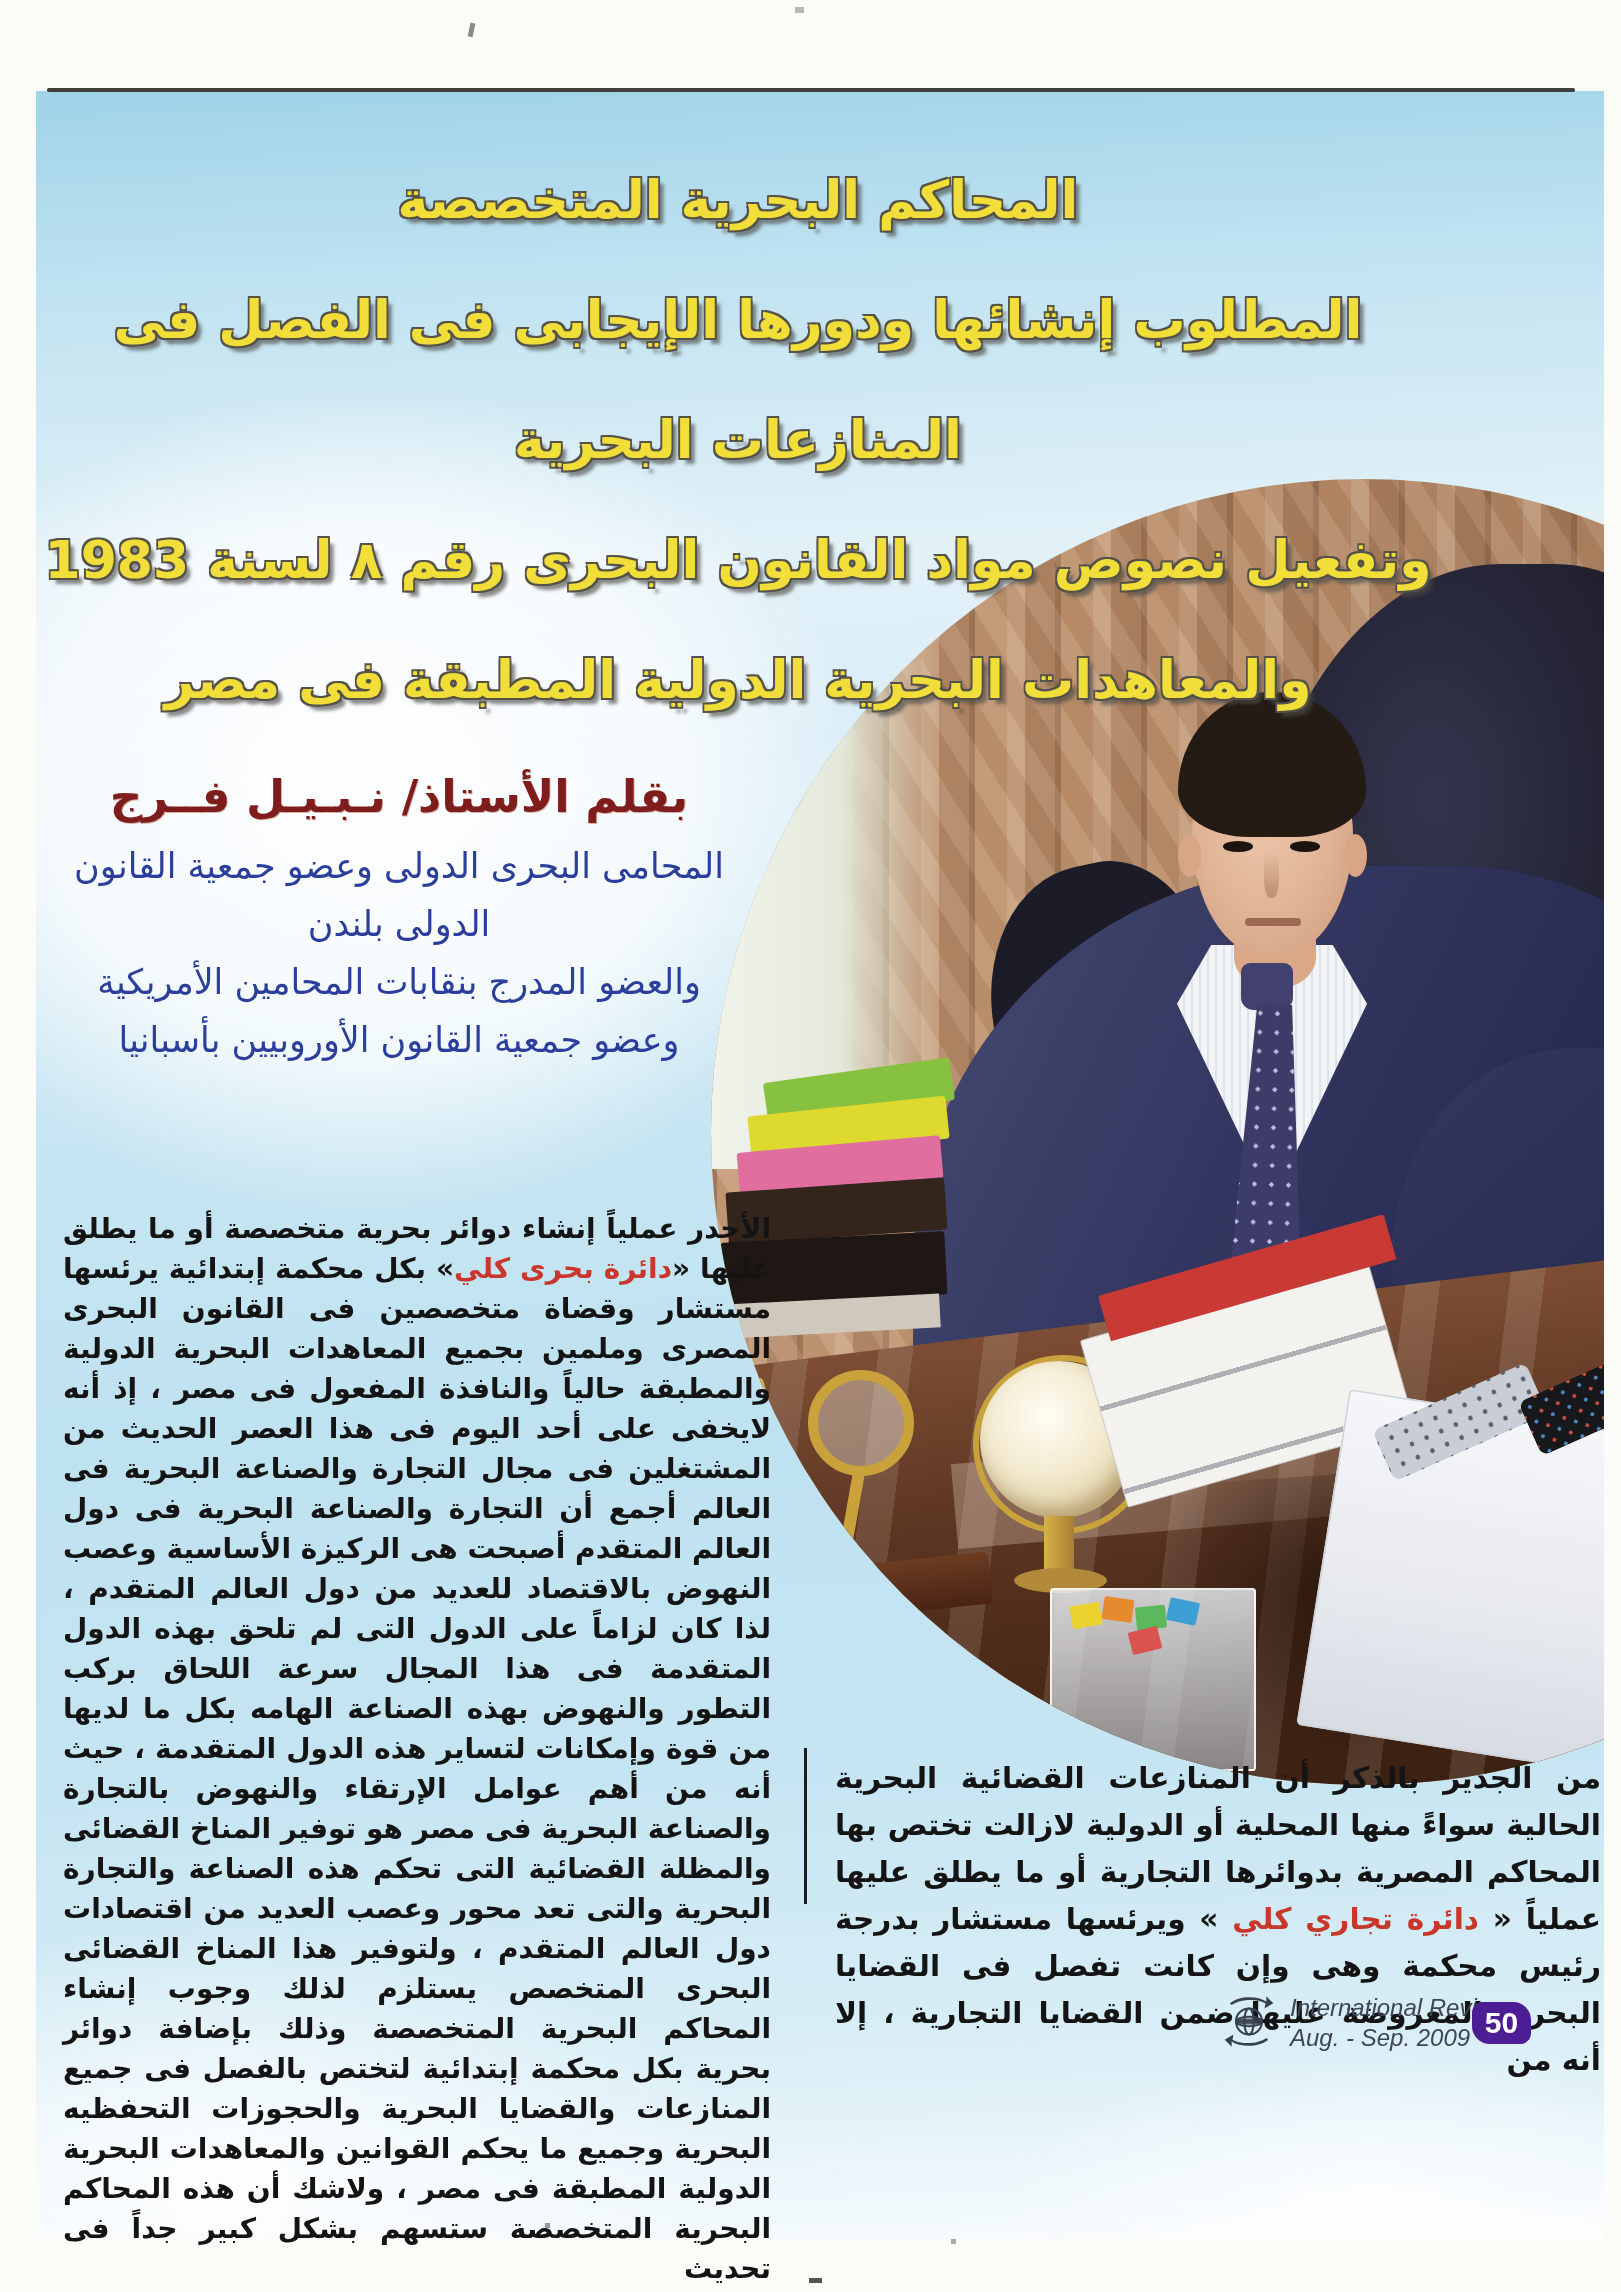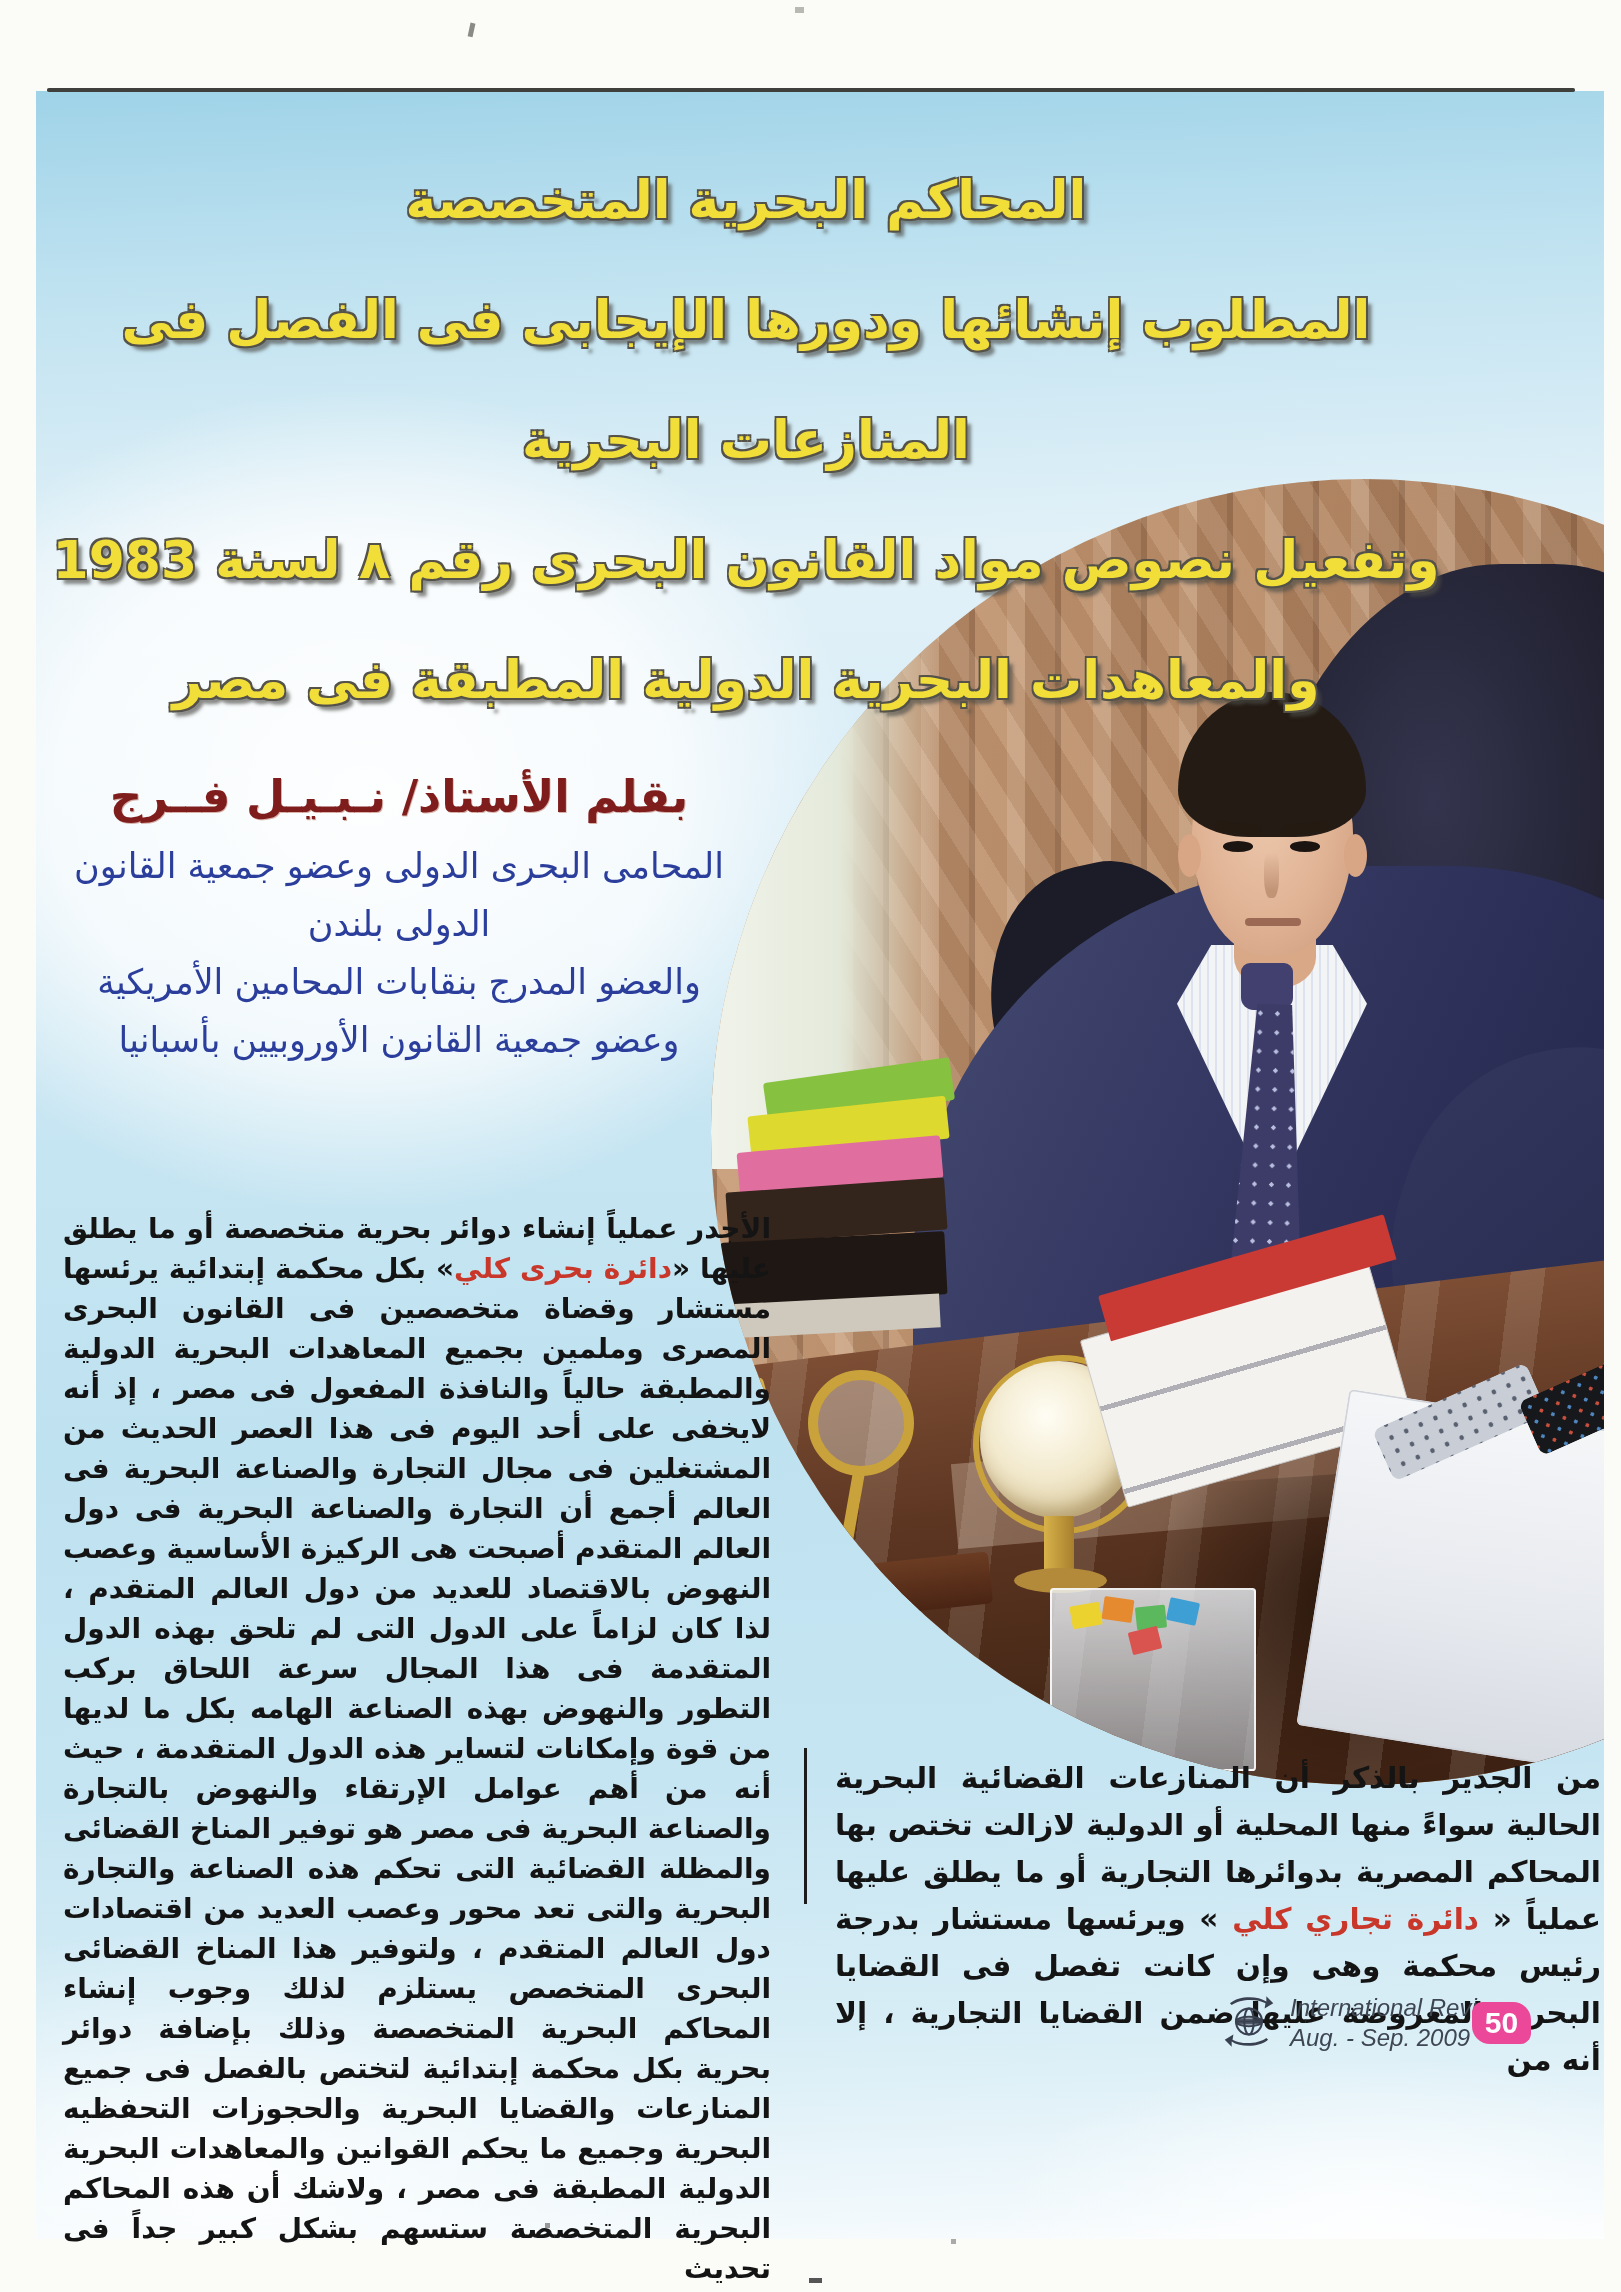--- a/index.html
+++ b/index.html
@@ -10,21 +10,21 @@
     background:
       radial-gradient(ellipse 699px 573px at 21% 33%, rgba(255,255,255,0.96) 0%, rgba(255,255,255,0.75) 45%, rgba(255,255,255,0) 72%),
       radial-gradient(ellipse 806px 376px at 12% 97%, rgba(255,255,255,0.9) 0%, rgba(255,255,255,0) 65%),
       radial-gradient(ellipse 627px 269px at 85% 99%, rgba(255,255,255,0.85) 0%, rgba(255,255,255,0) 60%),
       linear-gradient(178deg,#9fd3e8 0%,#bfe2f0 9%,#e2f1f8 22%,#d7ecf6 34%,#c6e5f2 48%,#bfe2f0 62%,#c6e5f2 78%,#d9eef6 90%,#f2f9fc 98%,#fcfdfe 100%);}
   .margin-right{position:absolute;right:0;top:0;width:18px;height:100%;background:#fbfbf8;z-index:40;}
   .margin-left{position:absolute;left:0;top:0;width:36px;height:100%;background:#fbfbf8;z-index:40;}
   .rule{position:absolute;left:47px;top:88px;width:1528px;height:3.6px;background:#3f3f3c;border-radius:1.8px;z-index:5;}
   .speck{position:absolute;background:#8a8a86;z-index:6;}
   
-  .title-block{position:absolute;left:8px;top:140px;width:1476px;text-align:center;z-index:20;
+  .title-block{position:absolute;left:0;top:140px;width:1476px;text-align:center;z-index:20;
     direction:rtl;line-height:120px;}
   .title-line{font-size:52px;font-weight:bold;color:#f2de39;letter-spacing:0.9px;
     text-shadow:-1.8px -1.8px 0 #55524a,1.8px -1.8px 0 #55524a,-1.8px 1.8px 0 #55524a,1.8px 1.8px 0 #55524a,5.4px 6.3px 3.6px rgba(75,75,70,0.65);}
   
   .author-block{position:absolute;left:54px;top:770px;width:690px;text-align:center;direction:rtl;z-index:20;}
   .byline{font-size:45px;font-weight:bold;color:#7f1d1d;margin-bottom:14.3px;
     text-shadow:0.9px 0.9px 0 rgba(150,40,15,0.35);}
   .credential{font-size:35px;font-weight:normal;color:#2b3e9c;line-height:58px;}
   
   .col-left{position:absolute;left:63px;top:1209px;width:708px;direction:rtl;text-align:justify;
@@ -33,21 +33,21 @@
     font-size:29.6px;font-weight:bold;color:#141414;line-height:47px;z-index:20;}
   .seg.red{color:#c8372a;}
   .col-divider{position:absolute;left:804px;top:1748px;width:2.7px;height:156px;background:#1c1c1c;z-index:20;}
   
   .footer{position:absolute;left:1218px;top:1986px;width:340px;height:90px;z-index:20;}
   .logo{position:absolute;left:5.4px;top:3.6px;width:52px;height:63px;}
   .footer-text{position:absolute;left:72px;top:7.2px;width:224px;font-family:"Liberation Sans",sans-serif;
     font-style:italic;color:#3e4553;}
   .footer-mag{font-size:24px;line-height:29.6px;}
   .footer-issue{font-size:24px;line-height:29.6px;}
-  .page-badge{position:absolute;left:254px;top:16px;width:59px;height:42px;background:#ec4899;
+  .page-badge{position:absolute;left:254px;top:16px;width:59px;height:42px;background:#4c1d95;
     border-radius:10.7px 18px 10.7px 18px;color:#ffffff;font-size:30px;font-weight:bold;
     font-family:"Liberation Sans",sans-serif;display:flex;align-items:center;justify-content:center;}
   
   .photo{position:absolute;left:711px;top:479px;width:1306px;height:1306px;border-radius:50%;
     overflow:hidden;z-index:10;}
   .photo *{position:absolute;}
   .ph-wall{inset:0;background:
       repeating-linear-gradient(58deg, rgba(255,255,255,0.07) 0 23px, rgba(60,30,15,0.06) 23px 47px),
       repeating-linear-gradient(90deg, rgba(80,45,25,0.28) 0 6.3px, rgba(0,0,0,0) 6.3px 38px, rgba(255,246,235,0.14) 38px 56px, rgba(60,30,15,0.10) 56px 86px),
       linear-gradient(90deg,#c79c78 0%,#bb8e69 35%,#ad8260 70%,#b4835f 100%);}

